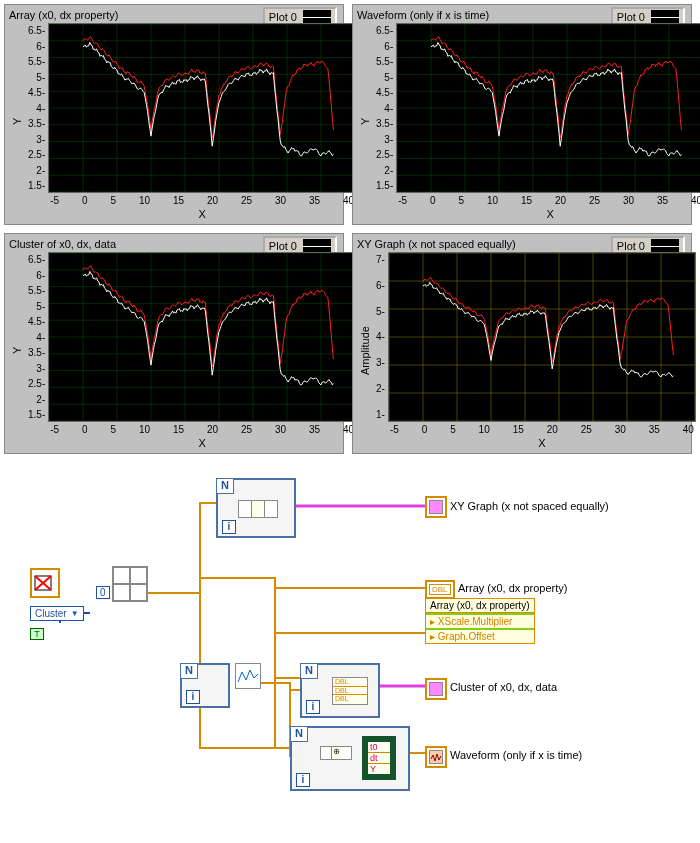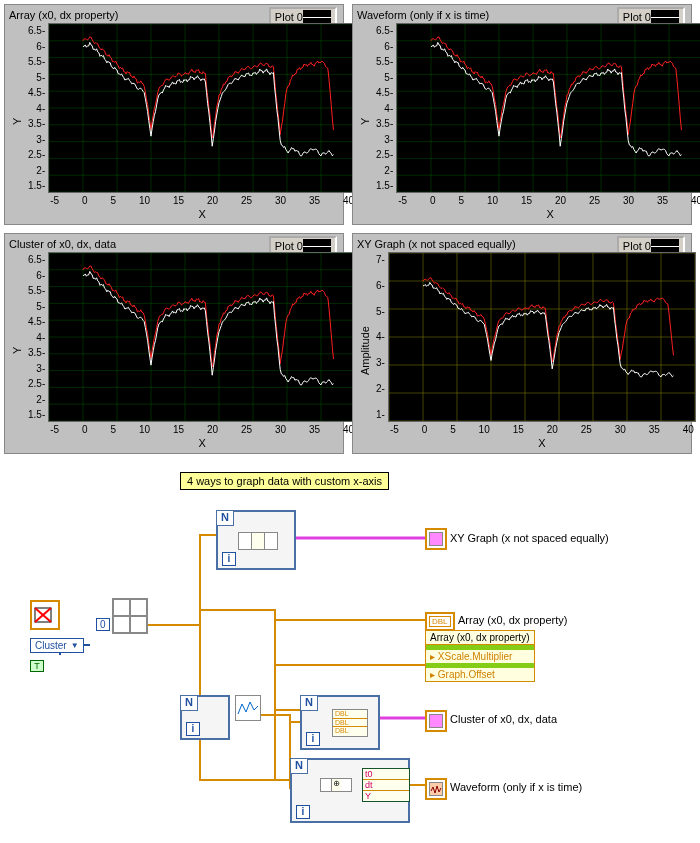--- a/index.html
+++ b/index.html
@@ -1,38 +1,38 @@
 <!DOCTYPE html>
 <html><head>
 <meta charset="utf-8">
 <style>
 * { margin: 0; padding: 0; box-sizing: border-box; }
 body { font-family: Tahoma, Arial, sans-serif; font-size: 11px; background: #fff; width: 700px; }
 .panels { display: flex; flex-wrap: wrap; gap: 8px; padding: 4px; }
 .panel { width: 340px; background: #c0c0c0; border: 1px solid #888; padding: 4px; position: relative; }
 .panel-title { font-size: 11px; color: #000; margin-bottom: 2px; }
-.legend { position: absolute; top: 2px; right: 6px; background: #d4d0c8; border: 2px inset #fff; padding: 1px 4px; display: flex; align-items: center; font-size: 11px; }
+.legend { position: absolute; top: 2px; right: 6px; background: #d4d0c8; border: 2px inset #fff; padding: 1px 4px; display: flex; align-items: center; gap: 6px; font-size: 11px; }
 .legend-text { color: #000; }
 .legend-swatch { width: 28px; height: 14px; background: #000; display: inline-block; position: relative; }
 .legend-swatch::before { content: ''; position: absolute; left: 0; right: 0; top: 50%; height: 1px; background: #fff; }
 .chart-wrap { display: flex; }
 .ylabel { writing-mode: vertical-rl; transform: rotate(180deg); text-align: center; font-size: 11px; padding: 0 2px; }
 .yticks { display: flex; flex-direction: column; justify-content: space-between; text-align: right; font-size: 10px; padding: 2px 3px; height: 170px; }
 .xlabel-row { text-align: center; font-size: 11px; margin-top: 2px; }
 .xticks { display: flex; justify-content: space-between; font-size: 10px; padding: 0 2px; margin-top: 2px; }
 .plot { flex: 1; height: 170px; background: #000; position: relative; overflow: hidden; border: 1px solid #666; }
 .grid line { stroke-width: 0.5; }
 .series-back { stroke: #ff2020; stroke-width: 1; fill: none; }
 .series-front { stroke: #fff; stroke-width: 1; fill: none; }
 .diagram { padding: 10px 10px 10px 30px; font-size: 11px; }
 .diag-title { background: #ffff99; border: 1px solid #000; padding: 2px 6px; display: inline-block; margin: 4px 0 10px 150px; }
 .node-label { font-size: 11px; color: #000; }
 .prop-box { border: 1px solid #d68a00; background: #ffffe0; }
 .prop-head { border-bottom: 1px solid #d68a00; padding: 1px 4px; font-size: 10px; }
-.prop-row { border-top: 5px solid #84cc16; padding: 1px 4px; font-size: 10px; color: #d08000; }
+.prop-row { border-top: 2px solid #84cc16; padding: 1px 4px; font-size: 10px; color: #d08000; }
 .loop-box { border: 2px solid #4a6fa5; background: #f5f5f5; position: absolute; }
 .n-badge { position: absolute; top: -2px; left: -2px; width: 18px; height: 16px; border: 1px solid #4a6fa5; background: #fff; color: #2050a0; font-weight: bold; font-size: 11px; text-align: center; }
 .i-badge { position: absolute; bottom: 2px; left: 4px; width: 14px; height: 14px; border: 1px solid #2050a0; background: #fff; color: #2050a0; font-weight: bold; font-size: 10px; text-align: center; }
 .term-box { border: 2px solid #d68a00; background: #fff; display: inline-flex; align-items: center; padding: 2px; gap: 2px; }
 .icon-sq { width: 14px; height: 14px; border: 1px solid #888; display: inline-block; }
 .combo { border: 1px solid #2050a0; background: #fff; padding: 1px 4px; display: inline-flex; align-items: center; gap: 4px; font-size: 10px; color: #2050a0; }
 .combo::after { content: '▼'; font-size: 8px; }
 .wire-o { stroke: #d68a00; stroke-width: 2; fill: none; }
 .wire-p { stroke: #e040e0; stroke-width: 3; fill: none; }
 .wire-b { stroke: #2050a0; stroke-width: 2; fill: none; }
@@ -294,21 +294,20 @@
             <div>35</div>
             <div>40</div>
           </div>
         <div class="xlabel-row">X</div>
       </div>
     </div>
   </div>
 </div>
 
 <div class="diagram">
-  <div class="diag-title">4 ways to graph  data with custom x-axis</div>
   <div class="diag-canvas">
 
     <svg width="640" height="330" style="position:absolute;left:0;top:0;pointer-events:none">
 
       <path class="wire-o" d="M 118 125 H 170 V 35 H 190"></path>
       <path class="wire-o" d="M 170 125 V 215 H 190"></path>
       <path class="wire-o" d="M 170 125 V 280 H 270"></path>
       <path class="wire-o" d="M 170 110 H 245 V 120 H 395"></path>
       <path class="wire-o" d="M 245 120 V 165 H 395"></path>
       <path class="wire-o" d="M 245 165 V 210 H 305"></path>
@@ -399,21 +398,21 @@
     <div class="abs node-label" style="left:420px;top:213px">Cluster of x0, dx, data</div>
 
     <div class="loop-box abs" style="left:260px;top:258px;width:120px;height:65px">
       <div class="n-badge">N</div>
       <div class="i-badge">i</div>
       <div class="abs" style="left:28px;top:18px;width:32px;height:14px;border:1px solid #888;background:#fff;display:flex">
         <div style="flex:1;border-right:1px solid #888"></div>
           <div style="flex:1;background:#ffe;font-size:8px;text-align:center">⊕</div>
           <div style="flex:1"></div>
       </div>
-      <div class="abs" style="left:70px;top:8px;width:48px;border:1px solid #14532d;background:#ffe;font-size:9px">
+      <div class="abs" style="left:70px;top:8px;width:34px;border:6px solid #14532d;background:#ffe;font-size:9px">
         <div style="border-bottom:1px solid #c80;padding:0 2px;color:#c06">t0</div>
         <div style="border-bottom:1px solid #c80;padding:0 2px;color:#c06">dt</div>
         <div style="padding:0 2px;color:#c06">Y</div>
       </div>
     </div>
     <div class="abs term-box" style="left:395px;top:278px">
       <span class="icon-sq" style="background:#fca">
         <svg width="12" height="12">
             <polyline points="1,8 3,4 5,10 7,3 9,9 11,5" stroke="#800" fill="none"></polyline>
           </svg>

